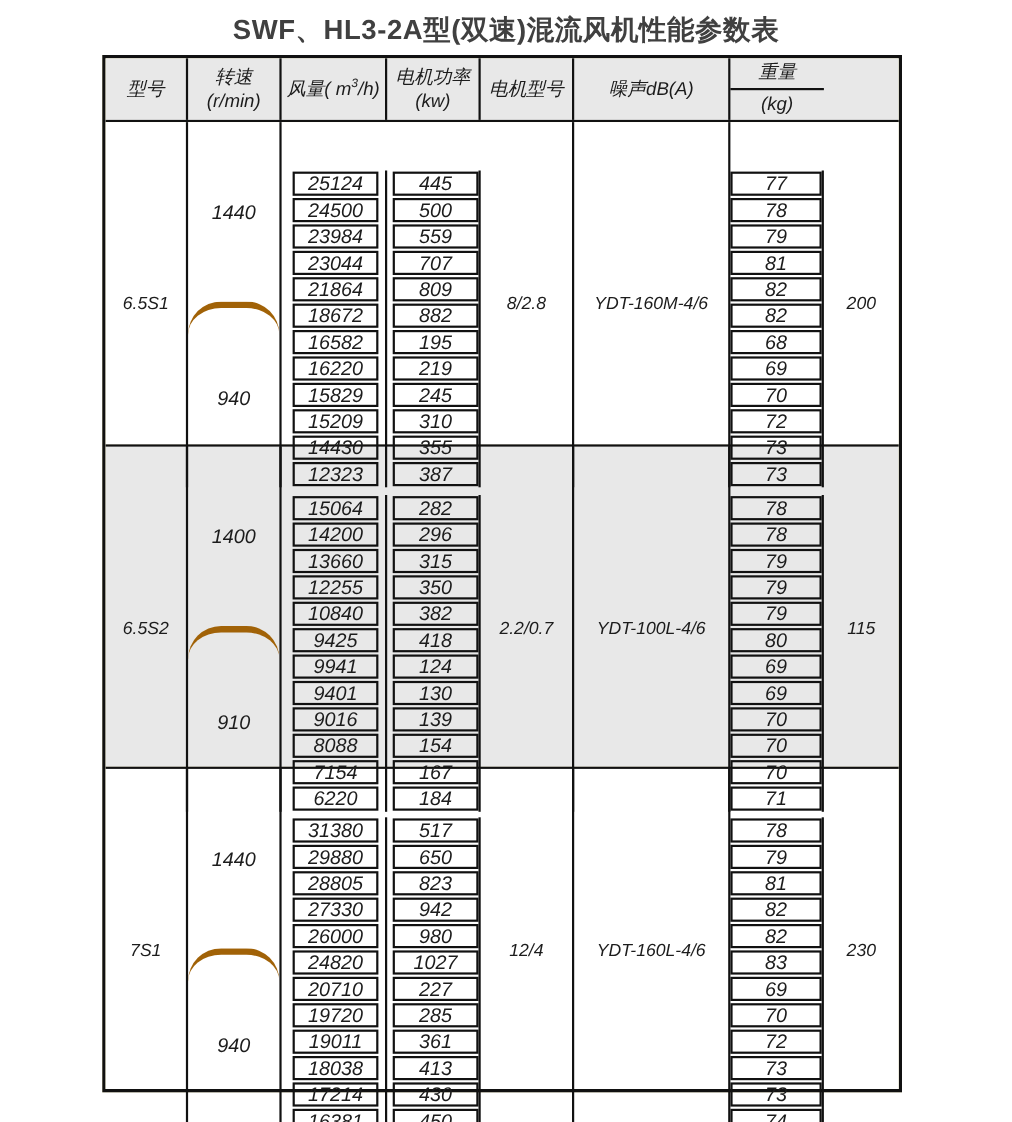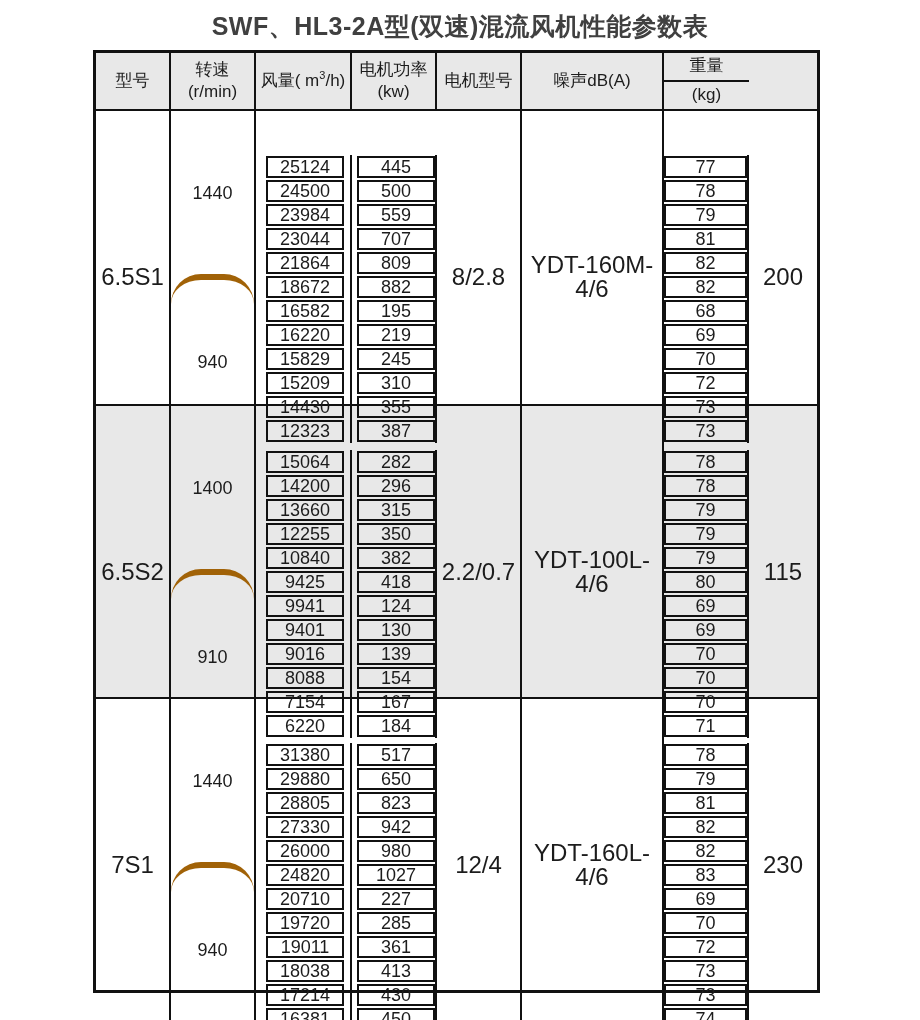--- a/index.html
+++ b/index.html
@@ -17,20 +17,21 @@
     text-align: center;
     font-size: 25px; font-weight: 600; letter-spacing: 0.5px;
     color: #404040;
   }
 
   .tbl {
     position: absolute; left: 93px; top: 50px;
     width: 727px; height: 943px;
     border: 3px solid #111;
     background: #fef9c3;
+    font-style: italic;
   }
 
   
   .thead {
     display: grid;
     grid-template-columns: 75px 85px 96px 85px 85px 142px 85px 1fr;
     height: 58px;
     background: #e8e8e8;
     border-bottom: 2px solid #111;
   }
@@ -60,21 +61,21 @@
     background: #fff;
   }
   .block + .block { border-top: 2px solid #111; }
   .block.shaded { background: #e8e8e8; }
 
   .col { border-right: 2px solid #111; min-width: 0; }
   .col.last { border-right: none; }
 
   .center-cell {
     display: flex; align-items: center; justify-content: center;
-    font-size: 24px; line-height: 1;
+    font-size: 16px; line-height: 1;
     text-align: center;
   }
 
   .speed-col { display: flex; flex-direction: column; }
   .speed-half {
     flex: 1; display: flex; align-items: center; justify-content: center;
     font-size: 18px; line-height: 1; border-radius: 30px;
   }
   .speed-half.second { border-top: 6px solid #a16207; }
 

